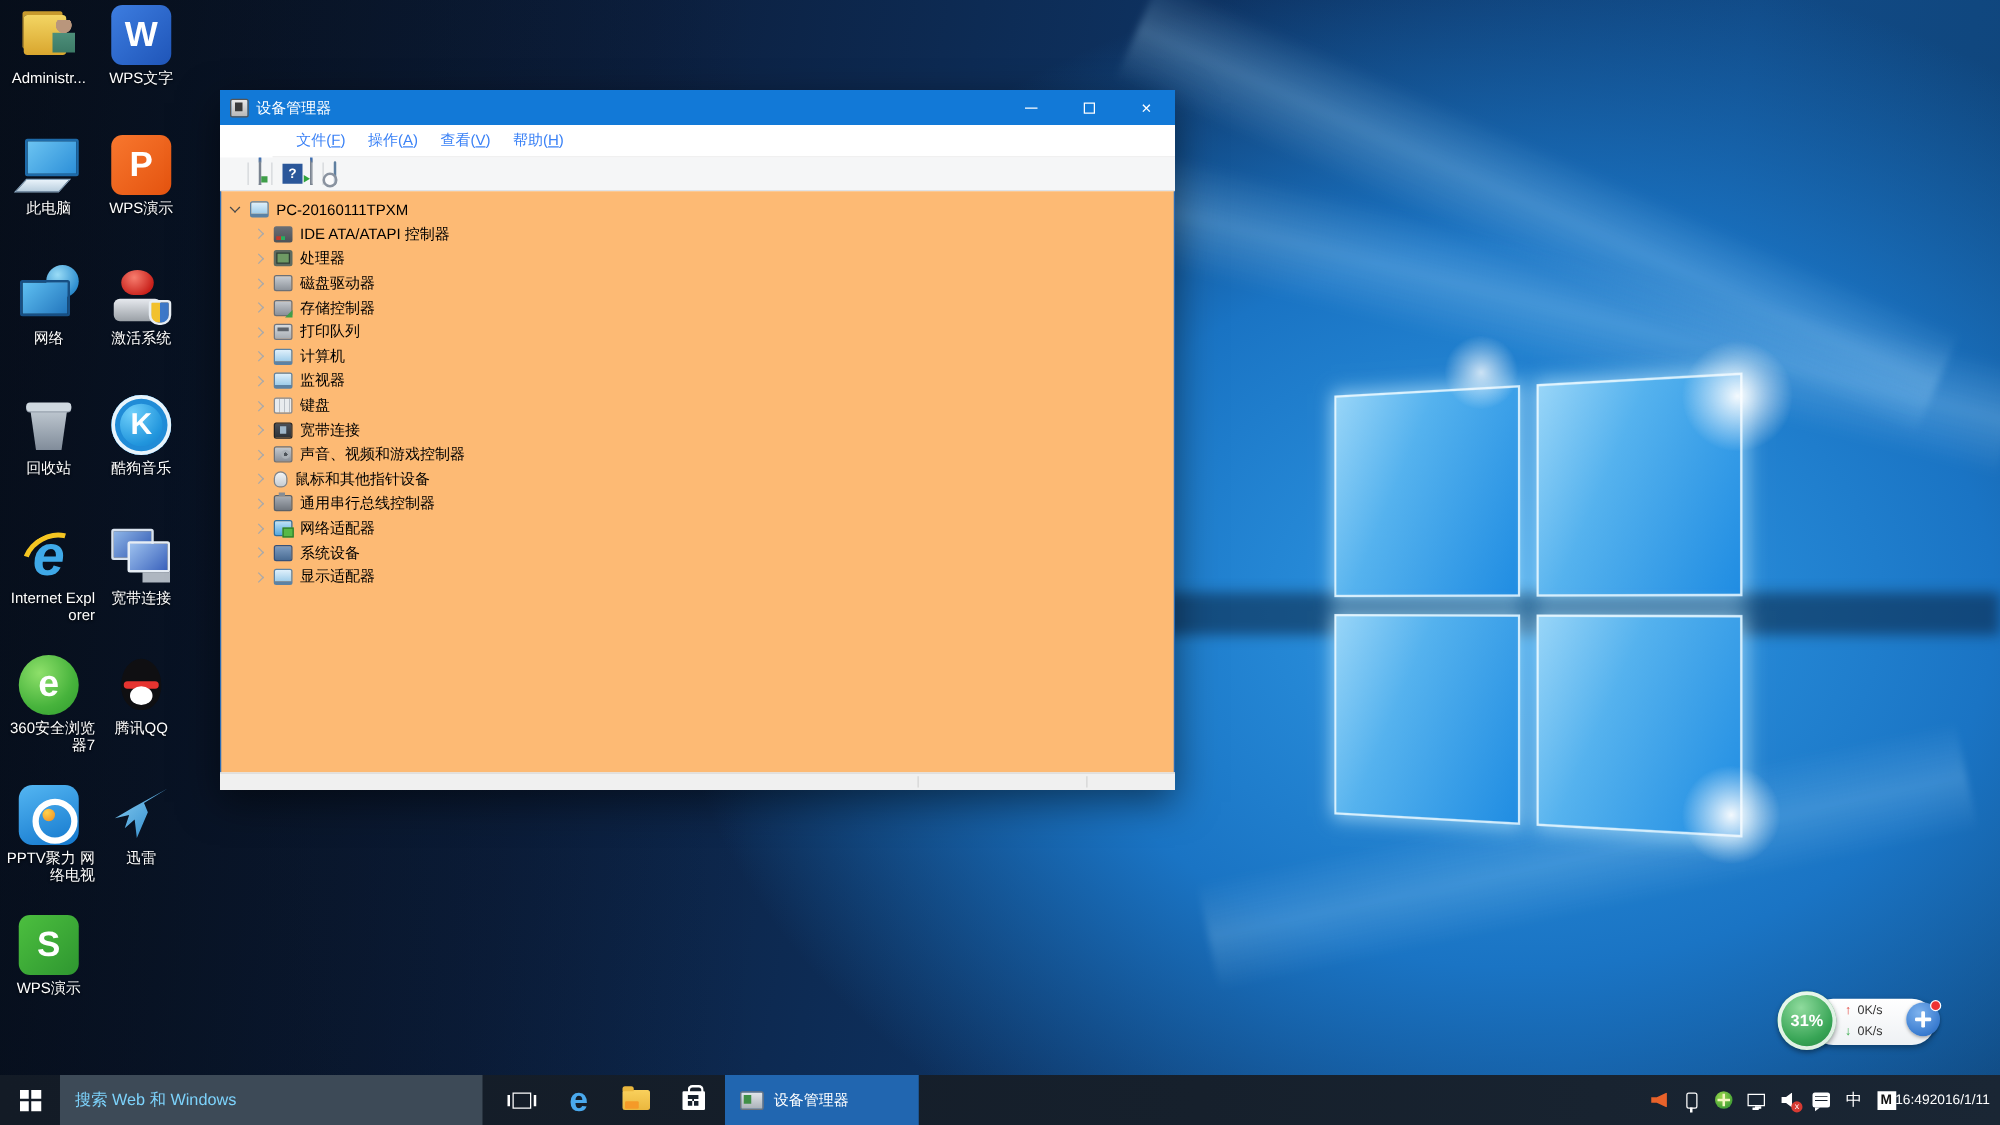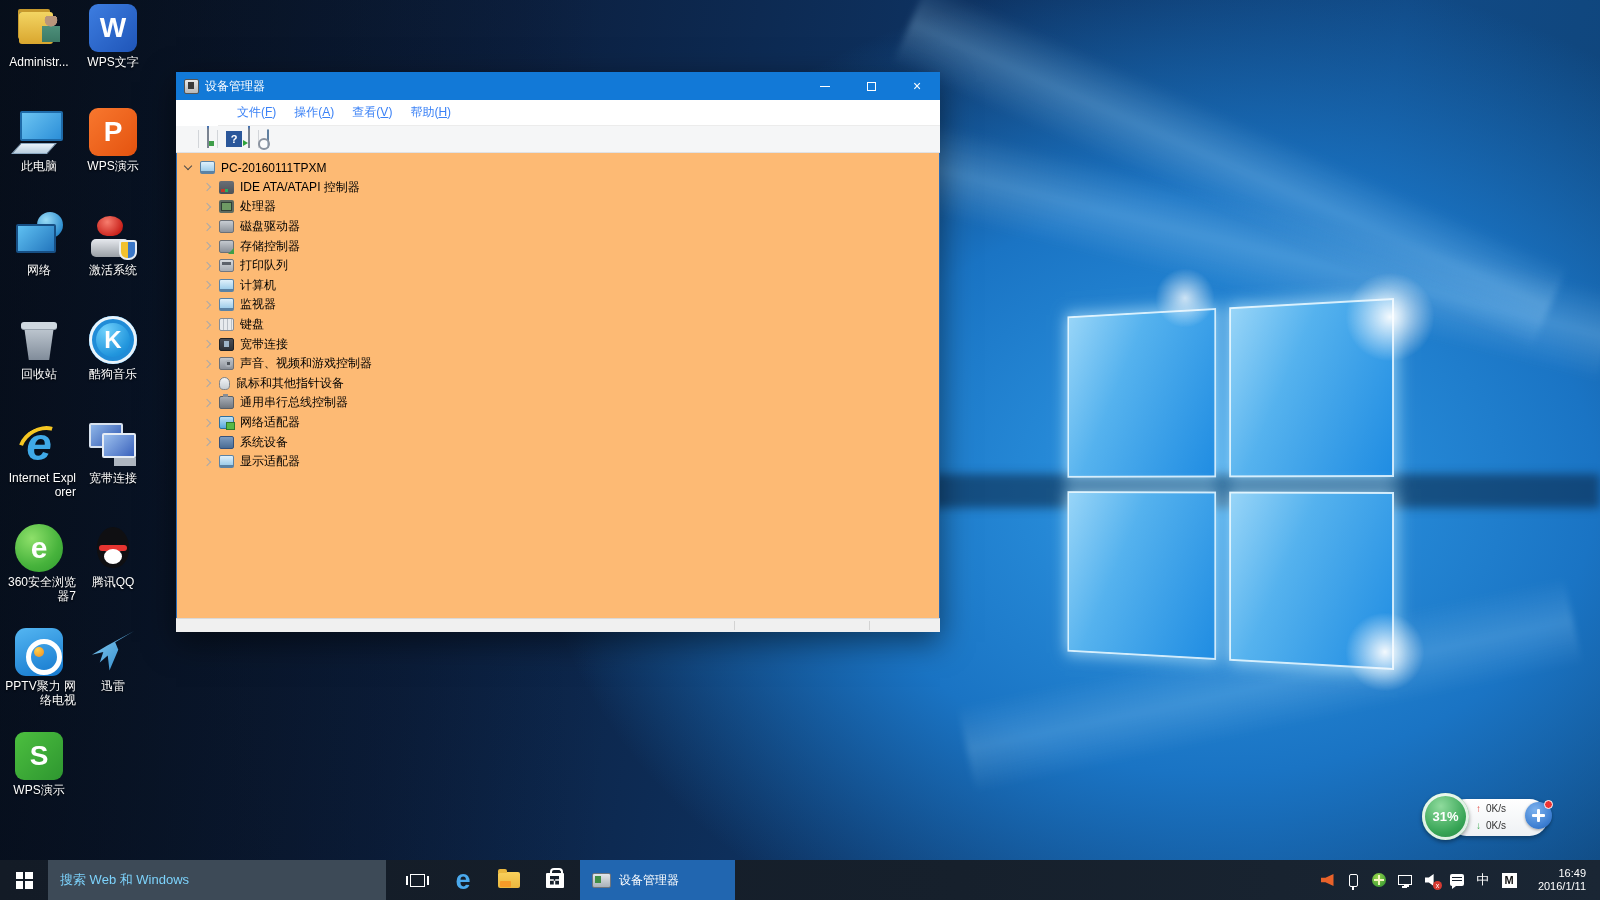--- a/index.html
+++ b/index.html
@@ -243,21 +243,21 @@
   .vol-badge { position:absolute; right:2px; bottom:10px; width:9px; height:9px; background:#d63a32; border-radius:50%;
     color:#fff; font-size:7px; display:flex; align-items:center; justify-content:center; }
   .ac-ico { width:14px; height:12px; background:#fff; border-radius:2px; position:relative; }
   .ac-ico::before { content:""; position:absolute; left:2px; top:3px; width:10px; height:6px;
     background:repeating-linear-gradient(#16202c 0 1px, transparent 1px 3px); }
   .ac-ico::after { content:""; position:absolute; left:2px; bottom:-3px; width:0; height:0;
     border-top:3px solid #fff; border-right:4px solid transparent; }
   .ime-cn { color:#fff; font-size:13px; }
   .ime-m { width:15px; height:15px; background:#fff; color:#111; font-size:11px; font-weight:bold;
     display:flex; align-items:center; justify-content:center; }
-  .clock { width:72px; display:flex; flex-direction:column; align-items:flex-end; justify-content:center;
+  .clock { width:72px; display:flex; flex-direction:row; align-items:flex-end; justify-content:center;
     color:#fff; font-size:11px; line-height:13px; padding-right:8px; }
   .show-desktop { width:6px; border-left:1px solid #4a5666; }
 </style>
 </head>
 <body>
 
 <div class="wallpaper">
   <div class="wp-dark-left"></div>
   <div class="beam beam1"></div>
   <div class="beam beam2"></div>

